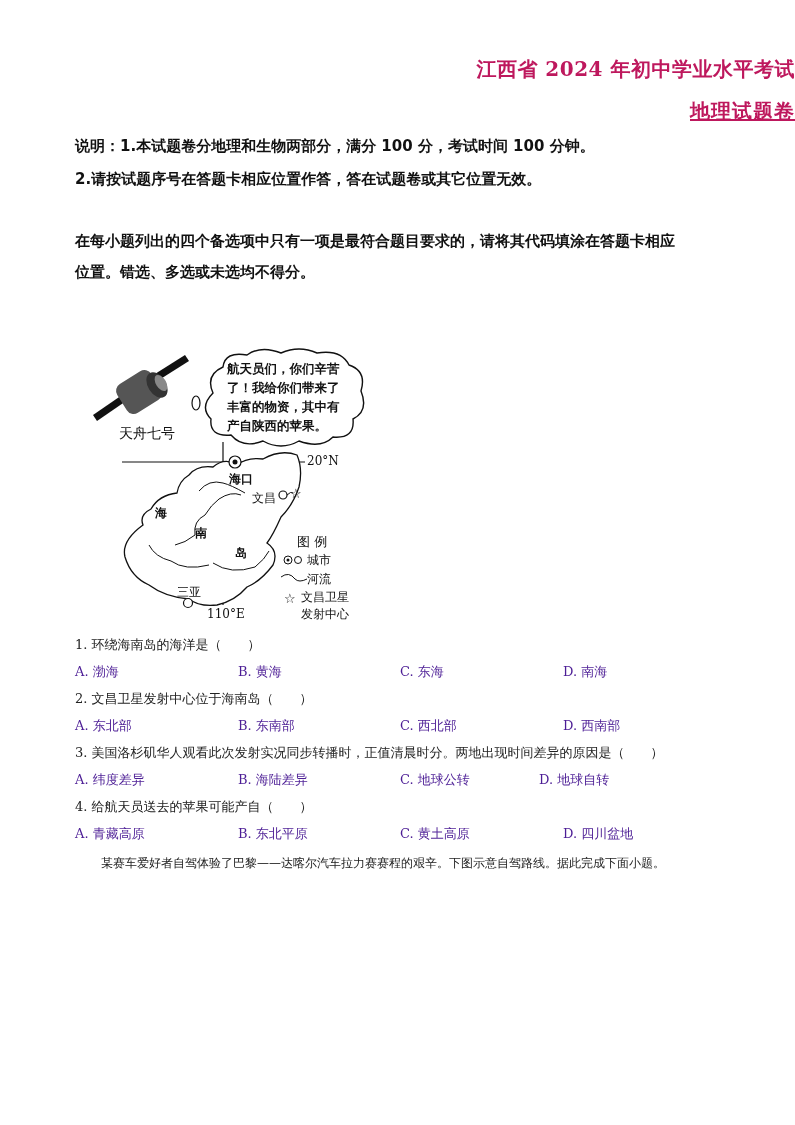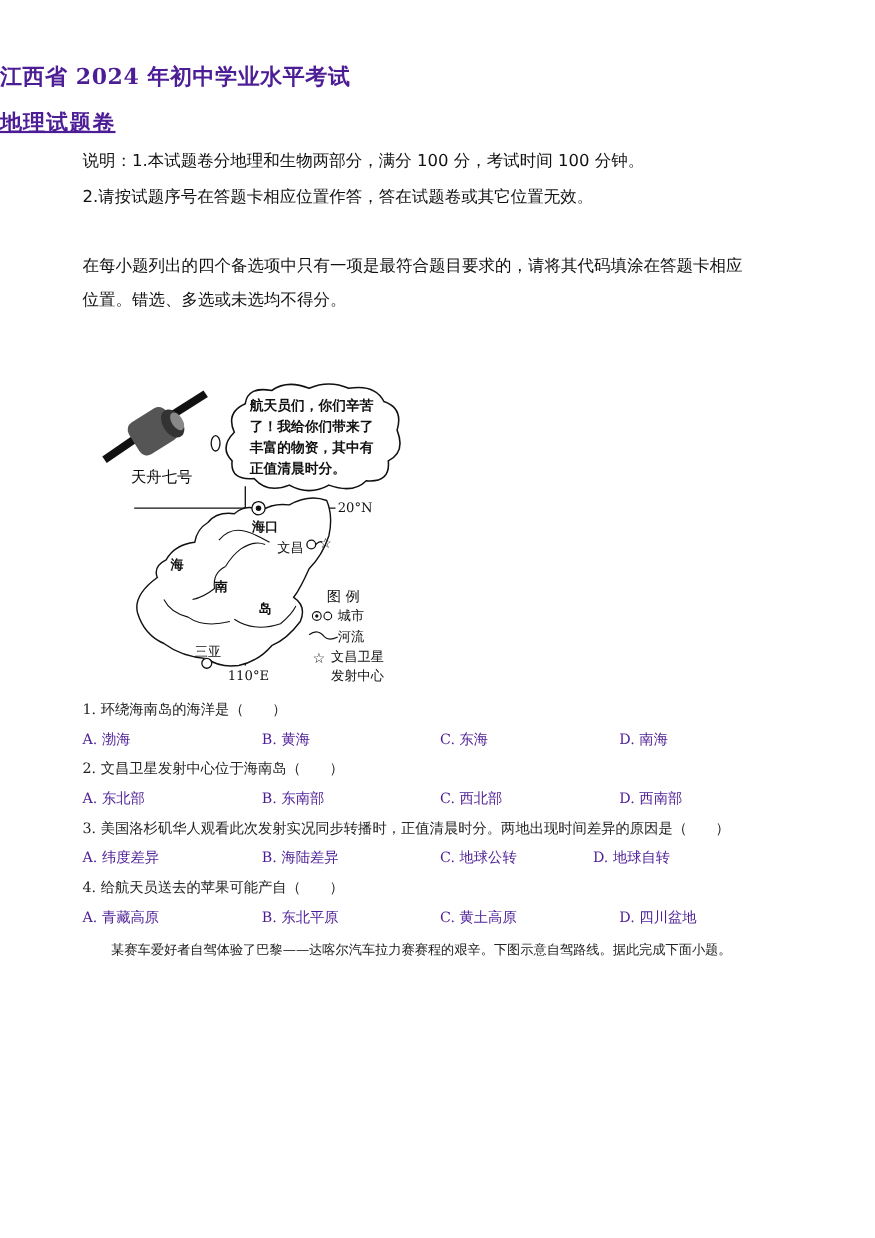--- a/index.html
+++ b/index.html
@@ -1,21 +1,21 @@
 <!DOCTYPE html>
 <html><head>
 <meta charset="utf-8">
 <style>
   html, body { margin: 0; padding: 0; background: #ffffff; }
   body { width: 795px; height: 1125px; position: relative; overflow: hidden; color: #111; }
   .page { position: absolute; left: 0; top: 0; width: 795px; height: 1125px; }
-  .title { position: absolute; left: 0; width: 795px; text-align: left; font-family: "DejaVu Serif", serif; font-weight: bold; color: #4c1d95; }
+  .title { position: absolute; left: 0; width: 795px; text-align: right; font-family: "DejaVu Serif", serif; font-weight: bold; color: #be185d; }
   .t1 { top: 56px; font-size: 20px; letter-spacing: 0.5px; }
   .t2 { top: 98px; font-size: 20px; letter-spacing: 1px; text-decoration: underline; }
-  .bold-line { position: absolute; left: 75px; font-family: "DejaVu Sans", sans-serif; font-weight: normal; font-size: 15px; color: #111; white-space: nowrap; }
+  .bold-line { position: absolute; left: 75px; font-family: "DejaVu Sans", sans-serif; font-weight: bold; font-size: 15px; color: #111; white-space: nowrap; }
   .intro { position: absolute; left: 75px; width: 650px; font-family: "DejaVu Serif", serif; font-size: 12px; color: #222; line-height: 30px; text-indent: 26px; }
   .q { position: absolute; left: 75px; font-family: "DejaVu Serif", serif; font-size: 13px; color: #222; white-space: nowrap; }
   .opt { position: absolute; font-family: "DejaVu Serif", serif; font-size: 13px; color: #4c1d95; white-space: nowrap; }
   .figure { position: absolute; left: 85px; top: 345px; width: 300px; height: 280px; }
   .fig-text { position: absolute; font-family: "DejaVu Sans", sans-serif; font-size: 12px; color: #111; white-space: nowrap; }
   .bubble-text { position: absolute; left: 142px; top: 14px; width: 128px; font-family: "DejaVu Sans", sans-serif; font-weight: bold; font-size: 12.5px; line-height: 19px; color: #111; }
 </style>
 </head>
 <body>
 
@@ -70,21 +70,21 @@
       <circle cx="213" cy="215" r="3.5" fill="#fff" stroke="#111" stroke-width="1"></circle>
       <path d="M196,232 Q204,226 210,234 Q214,238 222,234" fill="none" stroke="#111" stroke-width="1"></path>
       <text x="199" y="258" font-size="13" font-family="DejaVu Sans, sans-serif" fill="#111">☆</text>
     </svg>
 
     <div class="fig-text" style="left:34px;top:80px;font-size:14px;">天舟七号</div>
     <div class="bubble-text">
       <div>航天员们，你们辛苦</div>
       <div>了！我给你们带来了</div>
       <div>丰富的物资，其中有</div>
-      <div>正值清晨时分。</div>
+      <div>产自陕西的苹果。</div>
     </div>
 
     <div class="fig-text" style="left:222px;top:109px;font-family:'DejaVu Serif',serif;">20°N</div>
     <div class="fig-text" style="left:122px;top:262px;font-family:'DejaVu Serif',serif;">110°E</div>
     <div class="fig-text" style="left:144px;top:126px;font-weight:bold;">海口</div>
     <div class="fig-text" style="left:167px;top:145px;">文昌</div>
     <div class="fig-text" style="left:92px;top:239px;">三亚</div>
     <div class="fig-text" style="left:70px;top:160px;font-weight:bold;">海</div>
     <div class="fig-text" style="left:110px;top:180px;font-weight:bold;">南</div>
     <div class="fig-text" style="left:150px;top:200px;font-weight:bold;">岛</div>

